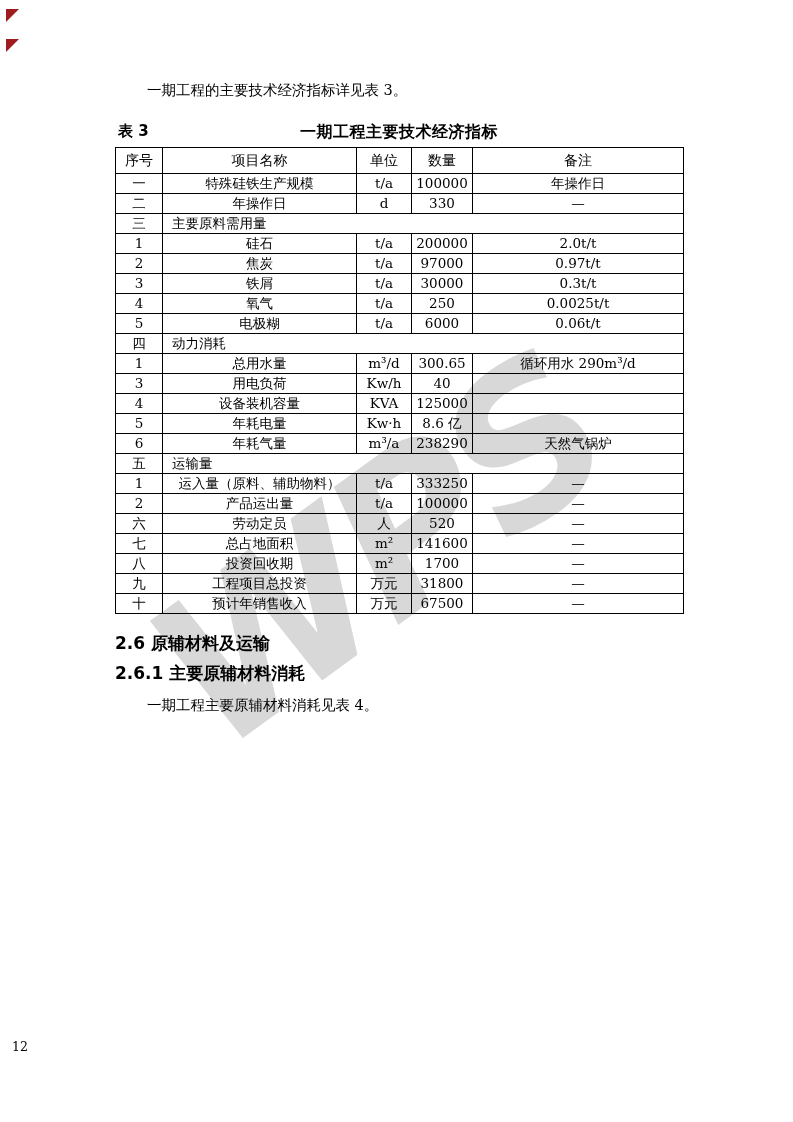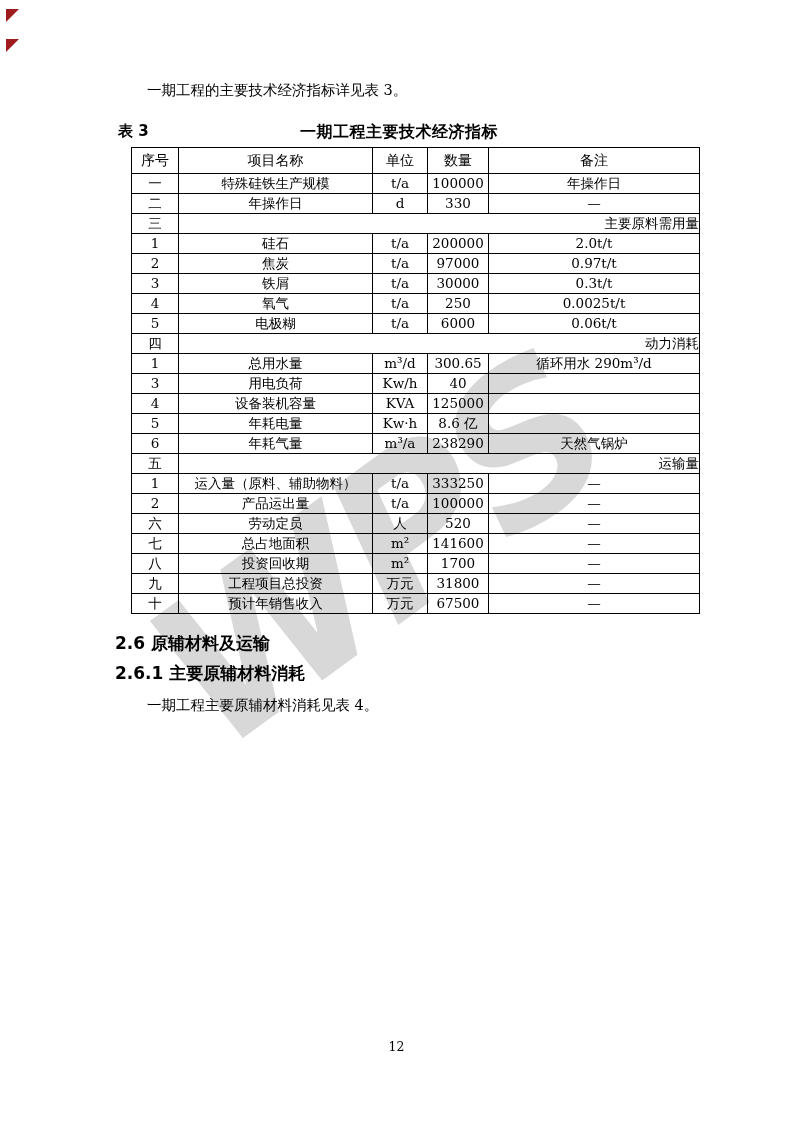--- a/index.html
+++ b/index.html
@@ -22,37 +22,37 @@
   .corner-mark.m2 { top:39px; }
   .content { position:absolute; left:115px; top:0; width:568px; z-index:2; }
   .para { position:absolute; left:0; width:568px; font-size:14.5px; line-height:19px; text-indent:2.2em; }
   .para.intro { top:81px; }
   .para.closing { top:696px; }
   .caption { position:absolute; top:122px; left:0; width:568px; height:22px;
     font-family:"DejaVu Sans","Liberation Sans",sans-serif; font-weight:bold; }
   .caption .label { position:absolute; left:3px; top:0; font-size:15px; }
   .caption .title { display:block; text-align:center; font-size:16px; letter-spacing:0.5px; }
   table.indicators {
-    position:absolute; top:147px; left:16px; width:568px;
+    position:absolute; top:147px; left:0; width:568px;
     border-collapse:collapse; table-layout:fixed;
     font-size:13.5px; background:transparent;
   }
   .indicators th, .indicators td {
     border:1px solid #000; text-align:center; padding:0;
     height:19px; line-height:19px; font-weight:normal;
     overflow:hidden; white-space:nowrap;
   }
   .indicators thead th { height:25px; line-height:25px; font-size:14px; }
-  .indicators td.sec { text-align:right; }
+  .indicators td.sec { text-align:left; padding-left:9px; }
   .heading { position:absolute; left:0; font-family:"DejaVu Sans","Liberation Sans",sans-serif;
     font-weight:bold; font-size:17px; line-height:20px; }
   .heading.h26 { top:633px; }
   .heading.h261 { top:663px; }
-  .page-number { position:absolute; left:0; top:1039px; width:793px; text-align:center;
-    font-size:12.5px; z-index:2; }
+  .page-number { position:absolute; left:0; top:1039px; width:793px; 
+    font-size:12.5px; z-index:2;padding-left:12px; }
 </style>
 </head>
 <body>
 
 <div class="page">
 
   <div class="watermark">WPS</div>
 
   <div class="corner-mark m1"></div>
   <div class="corner-mark m2"></div>

